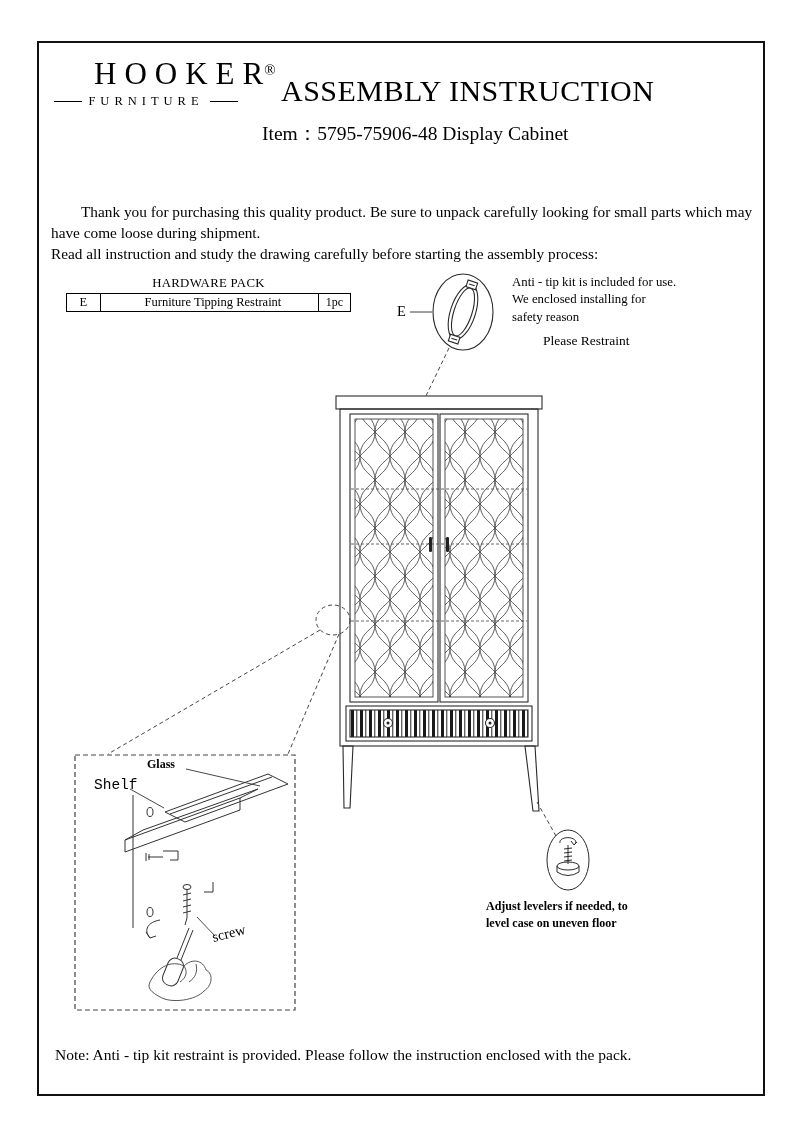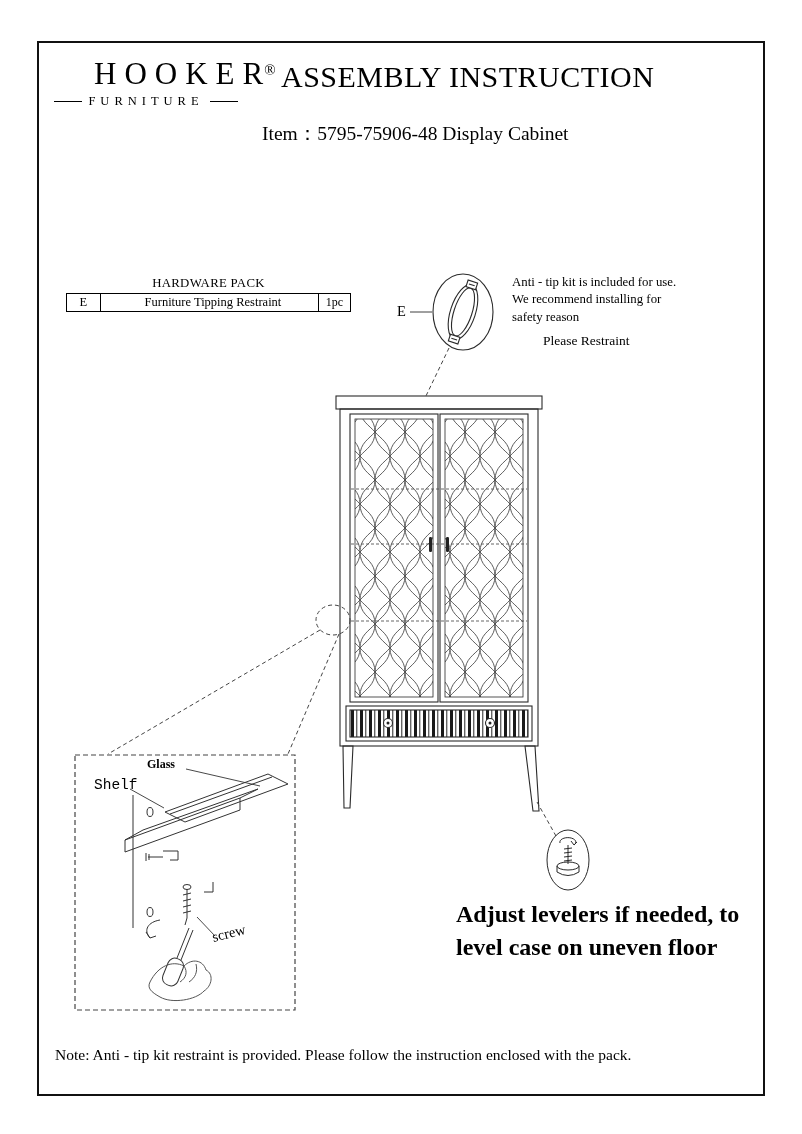--- a/index.html
+++ b/index.html
@@ -10,41 +10,41 @@
   .frame { position:absolute; left:37px; top:41px; width:728px; height:1055px; border:2px solid #111; }
   svg.art { position:absolute; left:0; top:0; width:802px; height:1134px; pointer-events:none; }
 
   .brand { left:54px; top:56px; width:184px; text-align:center; }
   .brand-name { font-size:31px; letter-spacing:8px; white-space:nowrap;margin-left:40px; }
   .brand-name sup { font-size:15px; letter-spacing:0; vertical-align:9px; margin-left:-7px; }
   .brand-rule { display:flex; align-items:center; justify-content:center; gap:6px; margin-top:2px; }
   .rule-line { display:inline-block; width:30px; border-top:1.4px solid #000; height:0; }
   .brand-sub { font-size:12.5px; letter-spacing:5px; }
 
-  .doc-title { left:281px; top:60px; font-size:30px; letter-spacing:0.5px; white-space:nowrap; }
+  .doc-title { left:281px; top:74px; font-size:30px; letter-spacing:0.5px; white-space:nowrap; }
   .item-line { left:262px; top:120px; font-size:19.5px; white-space:nowrap; }
 
   .intro { left:51px; top:202px; width:712px; font-size:15.3px; line-height:1.36; }
   .intro .p1 { text-indent:30px; }
 
   .hw { left:66px; top:276px; width:285px; }
   .hw-title { text-align:center; font-size:12.8px; margin-bottom:2px; letter-spacing:0.3px; }
   table.hw-table { border-collapse:collapse; width:100%; }
   .hw-table td { border:1.2px solid #000; font-size:12.5px; text-align:center; height:18px; padding:0 2px; }
   td.c-code { width:34px; } td.c-name { width:219px;padding-left:9px; } td.c-qty { width:32px; font-size:12px; }
 
   .e-callout { left:397px; top:303px; font-size:14.5px; }
   .anti-tip { left:512px; top:274px; font-size:12.8px; line-height:1.35; white-space:pre-line; }
   .tip-label { left:543px; top:333px; font-size:13.5px; }
 
   .glass-label { left:147px; top:757px; font-size:12px;font-weight:bold; }
   .shelf-label { left:94px; top:777px; font-size:14.5px;font-family:Liberation Mono, monospace; }
   .screw-label { left:212px; top:925px; font-size:14.5px; transform:rotate(-14deg); }
 
-  .levelers { left:456px; top:898px; font-size:24px; font-weight:bold; line-height:1.38; }
+  .levelers { left:486px; top:898px; font-size:12px; font-weight:bold; line-height:1.38; }
   .note { left:55px; top:1046px; font-size:15.5px; }
 </style>
 </head>
 <body>
 
 <div class="page">
   <div class="frame"></div>
 
   <svg class="art" viewBox="0 0 802 1134" aria-hidden="true">
     <defs>
@@ -181,37 +181,41 @@
       <span class="rule-line"></span>
     </div>
   </div>
 
   <div class="abs doc-title">ASSEMBLY INSTRUCTION</div>
 
   <div class="abs item-line">
     <span>Item：</span><span>5795-75906-48 Display Cabinet</span>
   </div>
 
+  <div class="abs intro">
+    <p class="p1">Thank you for purchasing this quality product. Be sure to unpack carefully looking for small parts which may have come loose during shipment.</p>
+    <p class="p2">Read all instruction and study the drawing carefully before starting the assembly process:</p>
+  </div>
 
   <div class="abs hw">
     <div class="hw-title">HARDWARE PACK</div>
     <table class="hw-table">
       <tbody>
         <tr>
           <td class="c-code">E</td>
           <td class="c-name">Furniture Tipping Restraint</td>
           <td class="c-qty">1pc</td>
         </tr>
       </tbody>
     </table>
   </div>
 
   <div class="abs e-callout">E</div>
   <div class="abs anti-tip">Anti - tip kit is included for use.
-We recommend installing for
+We enclosed installing for
 safety reason</div>
   <div class="abs tip-label">Please Restraint</div>
 
   <div class="abs glass-label">Glass</div>
   <div class="abs shelf-label">Shelf</div>
   <div class="abs screw-label">screw</div>
 
   <div class="abs levelers">
     <div>Adjust levelers if needed, to</div>
     <div>level case on uneven floor</div>

